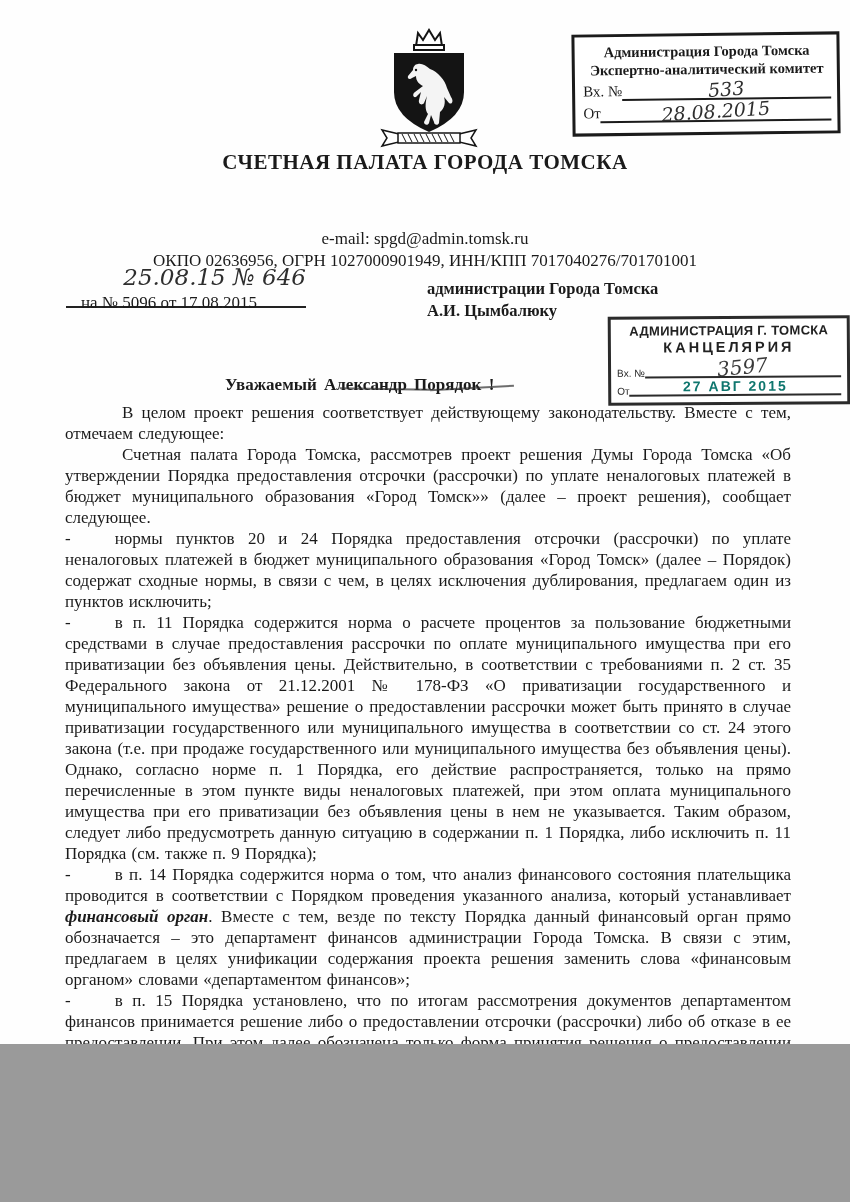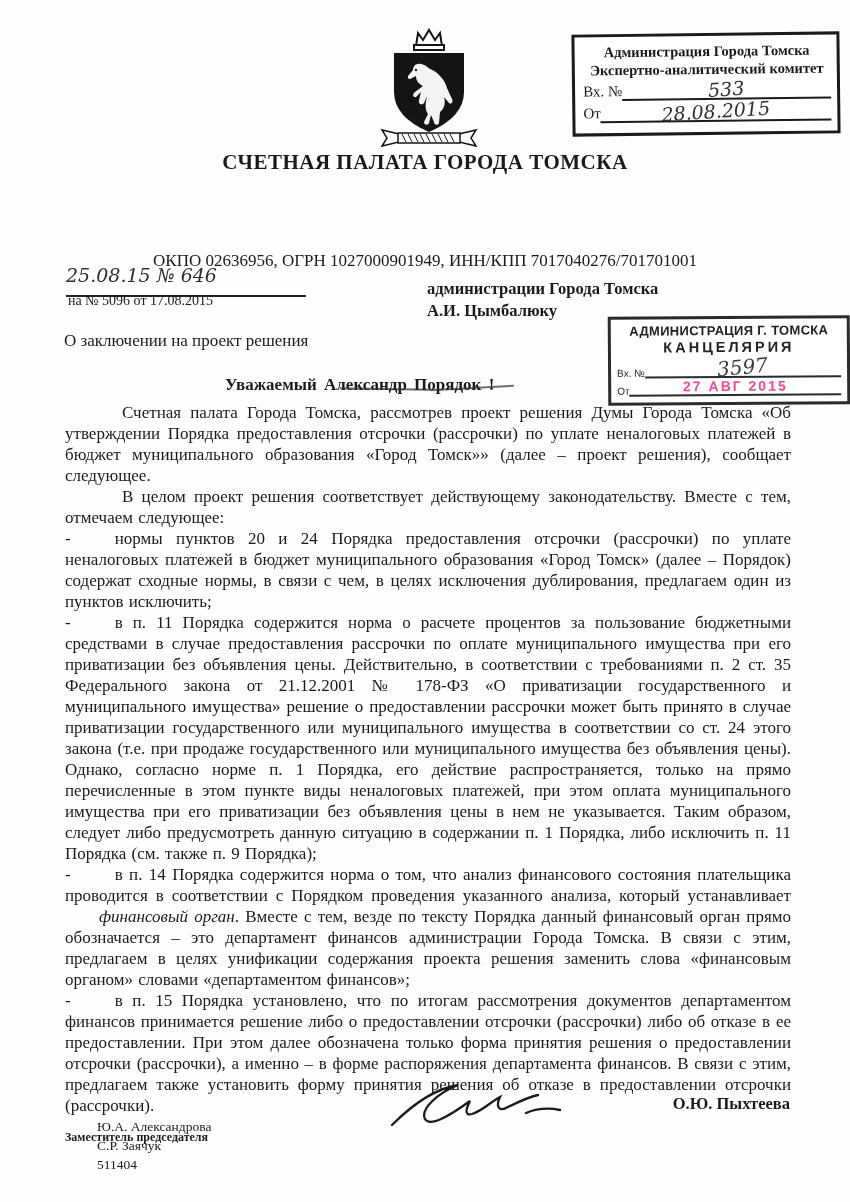--- a/index.html
+++ b/index.html
@@ -1,16 +1,16 @@
 <!DOCTYPE html>
 <html lang="ru"><head>
 <meta charset="utf-8">
 <style>
   html,body{margin:0;padding:0;background:#9a9a9a;}
-  .page{position:relative;width:850px;height:1202px;margin:0 auto;background:#fefefe;
+  .page{position:relative;width:850px;height:1044px;margin:0 auto;background:#fefefe;
         font-family:"Liberation Serif",serif;color:#1a1a1a;overflow:hidden;}
 
   
   .stamp-expert{position:absolute;left:572px;top:33px;width:248px;border:3px solid #1b1b1b;
         background:#fff;padding:6px 6px 10px 8px;transform:rotate(-0.7deg);}
   .stamp-expert .sl{font-weight:bold;font-size:14.5px;text-align:center;line-height:18px;white-space:nowrap;}
   .srow{display:flex;align-items:flex-end;margin-top:4px;font-size:15px;}
   .srow .lbl{white-space:nowrap;padding-bottom:1px;}
   .srow .fill{flex:1;border-bottom:2px solid #1b1b1b;text-align:center;line-height:14px;}
   .hand{font-family:"DejaVu Serif",serif;font-style:italic;color:#2e2e2e;}
@@ -19,54 +19,54 @@
   
   .coa{position:absolute;left:374px;top:26px;}
 
   
   .org-title{position:absolute;top:150px;left:0;width:850px;text-align:center;
         font-size:21px;font-weight:bold;letter-spacing:.5px;}
   .hq{position:absolute;left:0;width:850px;text-align:center;font-size:17px;white-space:nowrap;}
   .hq1{top:184px}.hq2{top:207px}.hq3{top:229px}.hq4{top:251px}
 
   
-  .ref-hand{position:absolute;left:66px;top:264px;width:240px;text-align:left;font-size:19px;
-        border-bottom:2px solid #222;padding-bottom:9px;}
-  .ref-line{position:absolute;left:68px;top:293px;font-size:14px;}
+  .ref-hand{position:absolute;left:66px;top:264px;width:240px;text-align:right;font-size:23px;
+        border-bottom:2px solid #222;padding-bottom:16px;}
+  .ref-line{position:absolute;left:81px;top:293px;font-size:17px;}
   .subject{position:absolute;left:64px;top:331px;font-size:17px;}
 
   
   .addressee{position:absolute;left:427px;top:278px;font-size:16.5px;font-weight:bold;line-height:22px;}
   .addressee div{white-space:nowrap;}
 
   
   .stamp-chancery{position:absolute;left:608px;top:316px;width:224px;border:3px solid #2b2b2b;
         background:rgba(255,255,255,.95);padding:4px 6px 6px;transform:rotate(-.4deg);
         font-family:"Liberation Sans",sans-serif;color:#222;}
   .sc-l1{font-size:13px;font-weight:bold;text-align:center;letter-spacing:.3px;white-space:nowrap;}
   .sc-l2{font-size:14.5px;font-weight:bold;text-align:center;letter-spacing:3px;margin-top:1px;}
   .sc-row{display:flex;align-items:flex-end;font-size:10px;}
   .sc-row .fill{flex:1;border-bottom:2px solid #2b2b2b;text-align:center;}
   .sc-hand{display:inline-block;font-family:"DejaVu Serif",serif;font-style:italic;font-size:20px;
         color:#3a3a3a;transform:rotate(-5deg);margin-bottom:-5px;}
-  .sc-date{font-weight:bold;font-size:14px;letter-spacing:2px;color:#ec4899;}
+  .sc-date{font-weight:bold;font-size:14px;letter-spacing:2px;color:#0f766e;}
 
   
   .salutation{position:absolute;left:225px;top:375px;font-size:17px;font-weight:bold;word-spacing:3px;}
   .artifact{position:absolute;height:2px;background:#2f2f2f;opacity:.7;}
   .a1{left:340px;top:388px;width:90px;transform:rotate(1deg);}
   .a2{left:430px;top:387px;width:84px;transform:rotate(-3deg);}
 
   
   .body-text{position:absolute;left:65px;top:402px;width:726px;font-size:17px;line-height:21px;
         text-align:justify;word-spacing:1px;}
   .body-text p{margin:0;}
   .body-text p.ind{text-indent:57px;}
   .gap{display:inline-block;width:44px;}
-  .emph{font-weight:normal;font-style:italic;margin-left:34px;}
+  .emph{font-weight:bold;font-style:italic;}
 
   
   .sig-position{position:absolute;left:65px;top:1094px;font-size:12px;font-weight:bold;margin-top:36px;}
   .sig-name{position:absolute;right:60px;top:1094px;font-size:16.5px;font-weight:bold;}
   .sig-exec{position:absolute;left:65px;top:1117px;font-size:13.5px;line-height:19px;margin-left:32px;}
   .autograph{position:absolute;left:380px;top:1075px;}
 </style>
 </head>
 <body>
 
@@ -109,25 +109,25 @@
         <line x1="46" y1="108" x2="50" y2="116"></line>
       <line x1="52" y1="108" x2="56" y2="116"></line>
         <line x1="58" y1="108" x2="62" y2="116"></line>
       <line x1="64" y1="108" x2="68" y2="116"></line>
         <line x1="70" y1="108" x2="74" y2="116"></line>
       <line x1="76" y1="108" x2="80" y2="116"></line>
     </g>
   </svg>
 
   <div class="org-title">СЧЕТНАЯ ПАЛАТА ГОРОДА ТОМСКА</div>
+  <div class="hq hq3">e-mail: spgd@admin.tomsk.ru</div>
   <div class="hq hq4">ОКПО 02636956, ОГРН 1027000901949, ИНН/КПП 7017040276/701701001</div>
 
   <div class="ref-hand hand">25.08.15 № 646</div>
   <div class="ref-line">на  № 5096 от 17.08.2015</div>
-  <div class="subject">О заключении на проект решения</div>
 
   <div class="addressee">
     <div>администрации Города Томска</div>
     <div>А.И. Цымбалюку</div>
   </div>
 
   <div class="stamp-chancery">
     <div class="sc-l1">АДМИНИСТРАЦИЯ Г. ТОМСКА</div>
     <div class="sc-l2">КАНЦЕЛЯРИЯ</div>
     <div class="sc-row">
@@ -138,22 +138,22 @@
       <span class="lbl">От</span>
       <span class="fill"><span class="sc-date">27 АВГ 2015</span></span>
     </div>
   </div>
 
   <div class="salutation">Уважаемый  Александр Порядок !</div>
   <div class="artifact a1"></div>
   <div class="artifact a2"></div>
 
   <div class="body-text">
+    <p class="ind">В целом проект решения соответствует действующему законодательству. Вместе с тем, отмечаем следующее:</p>
     <p class="ind">Счетная палата Города Томска, рассмотрев проект решения Думы Города Томска «Об утверждении Порядка предоставления отсрочки (рассрочки) по уплате неналоговых платежей в бюджет муниципального образования «Город Томск»» (далее – проект решения), сообщает следующее.</p>
-    <p class="ind">В целом проект решения соответствует действующему законодательству. Вместе с тем, отмечаем следующее:</p>
     <p class="bullet"><span>-</span><span class="gap"></span><span>нормы пунктов 20 и 24 Порядка предоставления отсрочки (рассрочки) по уплате неналоговых платежей в бюджет муниципального образования «Город Томск» (далее – Порядок) содержат сходные нормы, в связи с чем, в целях исключения дублирования, предлагаем один из пунктов исключить;</span></p>
     <p class="bullet"><span>-</span><span class="gap"></span><span>в п. 11 Порядка содержится норма о расчете процентов за пользование бюджетными средствами в случае предоставления рассрочки по оплате муниципального имущества при его приватизации без объявления цены. Действительно, в соответствии с требованиями п. 2 ст. 35 Федерального закона от 21.12.2001 № 178-ФЗ «О приватизации государственного и муниципального имущества» решение о предоставлении рассрочки может быть принято в случае приватизации государственного или муниципального имущества в соответствии со ст. 24 этого закона (т.е. при продаже государственного или муниципального имущества без объявления цены). Однако, согласно норме п. 1 Порядка, его действие распространяется, только на прямо перечисленные в этом пункте виды неналоговых платежей, при этом оплата муниципального имущества при его приватизации без объявления цены в нем не указывается. Таким образом, следует либо предусмотреть данную ситуацию в содержании п. 1 Порядка, либо исключить п. 11 Порядка (см. также п. 9 Порядка);</span></p>
     <p class="bullet"><span>-</span><span class="gap"></span><span>в п. 14 Порядка содержится норма о том, что анализ финансового состояния плательщика проводится в соответствии с Порядком проведения указанного анализа, который устанавливает </span><span class="emph">финансовый орган</span><span>. Вместе с тем, везде по тексту Порядка данный финансовый орган прямо обозначается – это департамент финансов администрации Города Томска. В связи с этим, предлагаем в целях унификации содержания проекта решения заменить слова «финансовым органом» словами «департаментом финансов»;</span></p>
     <p class="bullet"><span>-</span><span class="gap"></span><span>в п. 15 Порядка установлено, что по итогам рассмотрения документов департаментом финансов принимается решение либо о предоставлении отсрочки (рассрочки) либо об отказе в ее предоставлении. При этом далее обозначена только форма принятия решения о предоставлении отсрочки (рассрочки), а именно – в форме распоряжения департамента финансов. В связи с этим, предлагаем также установить форму принятия решения об отказе в предоставлении отсрочки (рассрочки).</span></p>
   </div>
 
   <div class="sig-position">Заместитель председателя</div>
   <svg class="autograph" width="190" height="60" viewBox="0 0 190 60">
     <path d="M12,50 C28,34 52,14 78,10 C58,18 40,34 45,44 C50,52 68,42 90,26 C86,34 84,41 92,39
              C102,36 112,26 120,22 C116,30 118,37 126,33 C136,28 148,22 158,20 M146,38 C158,33 170,33 180,35" stroke="#1a1a1a" stroke-width="2.3" fill="none" stroke-linecap="round"></path>

